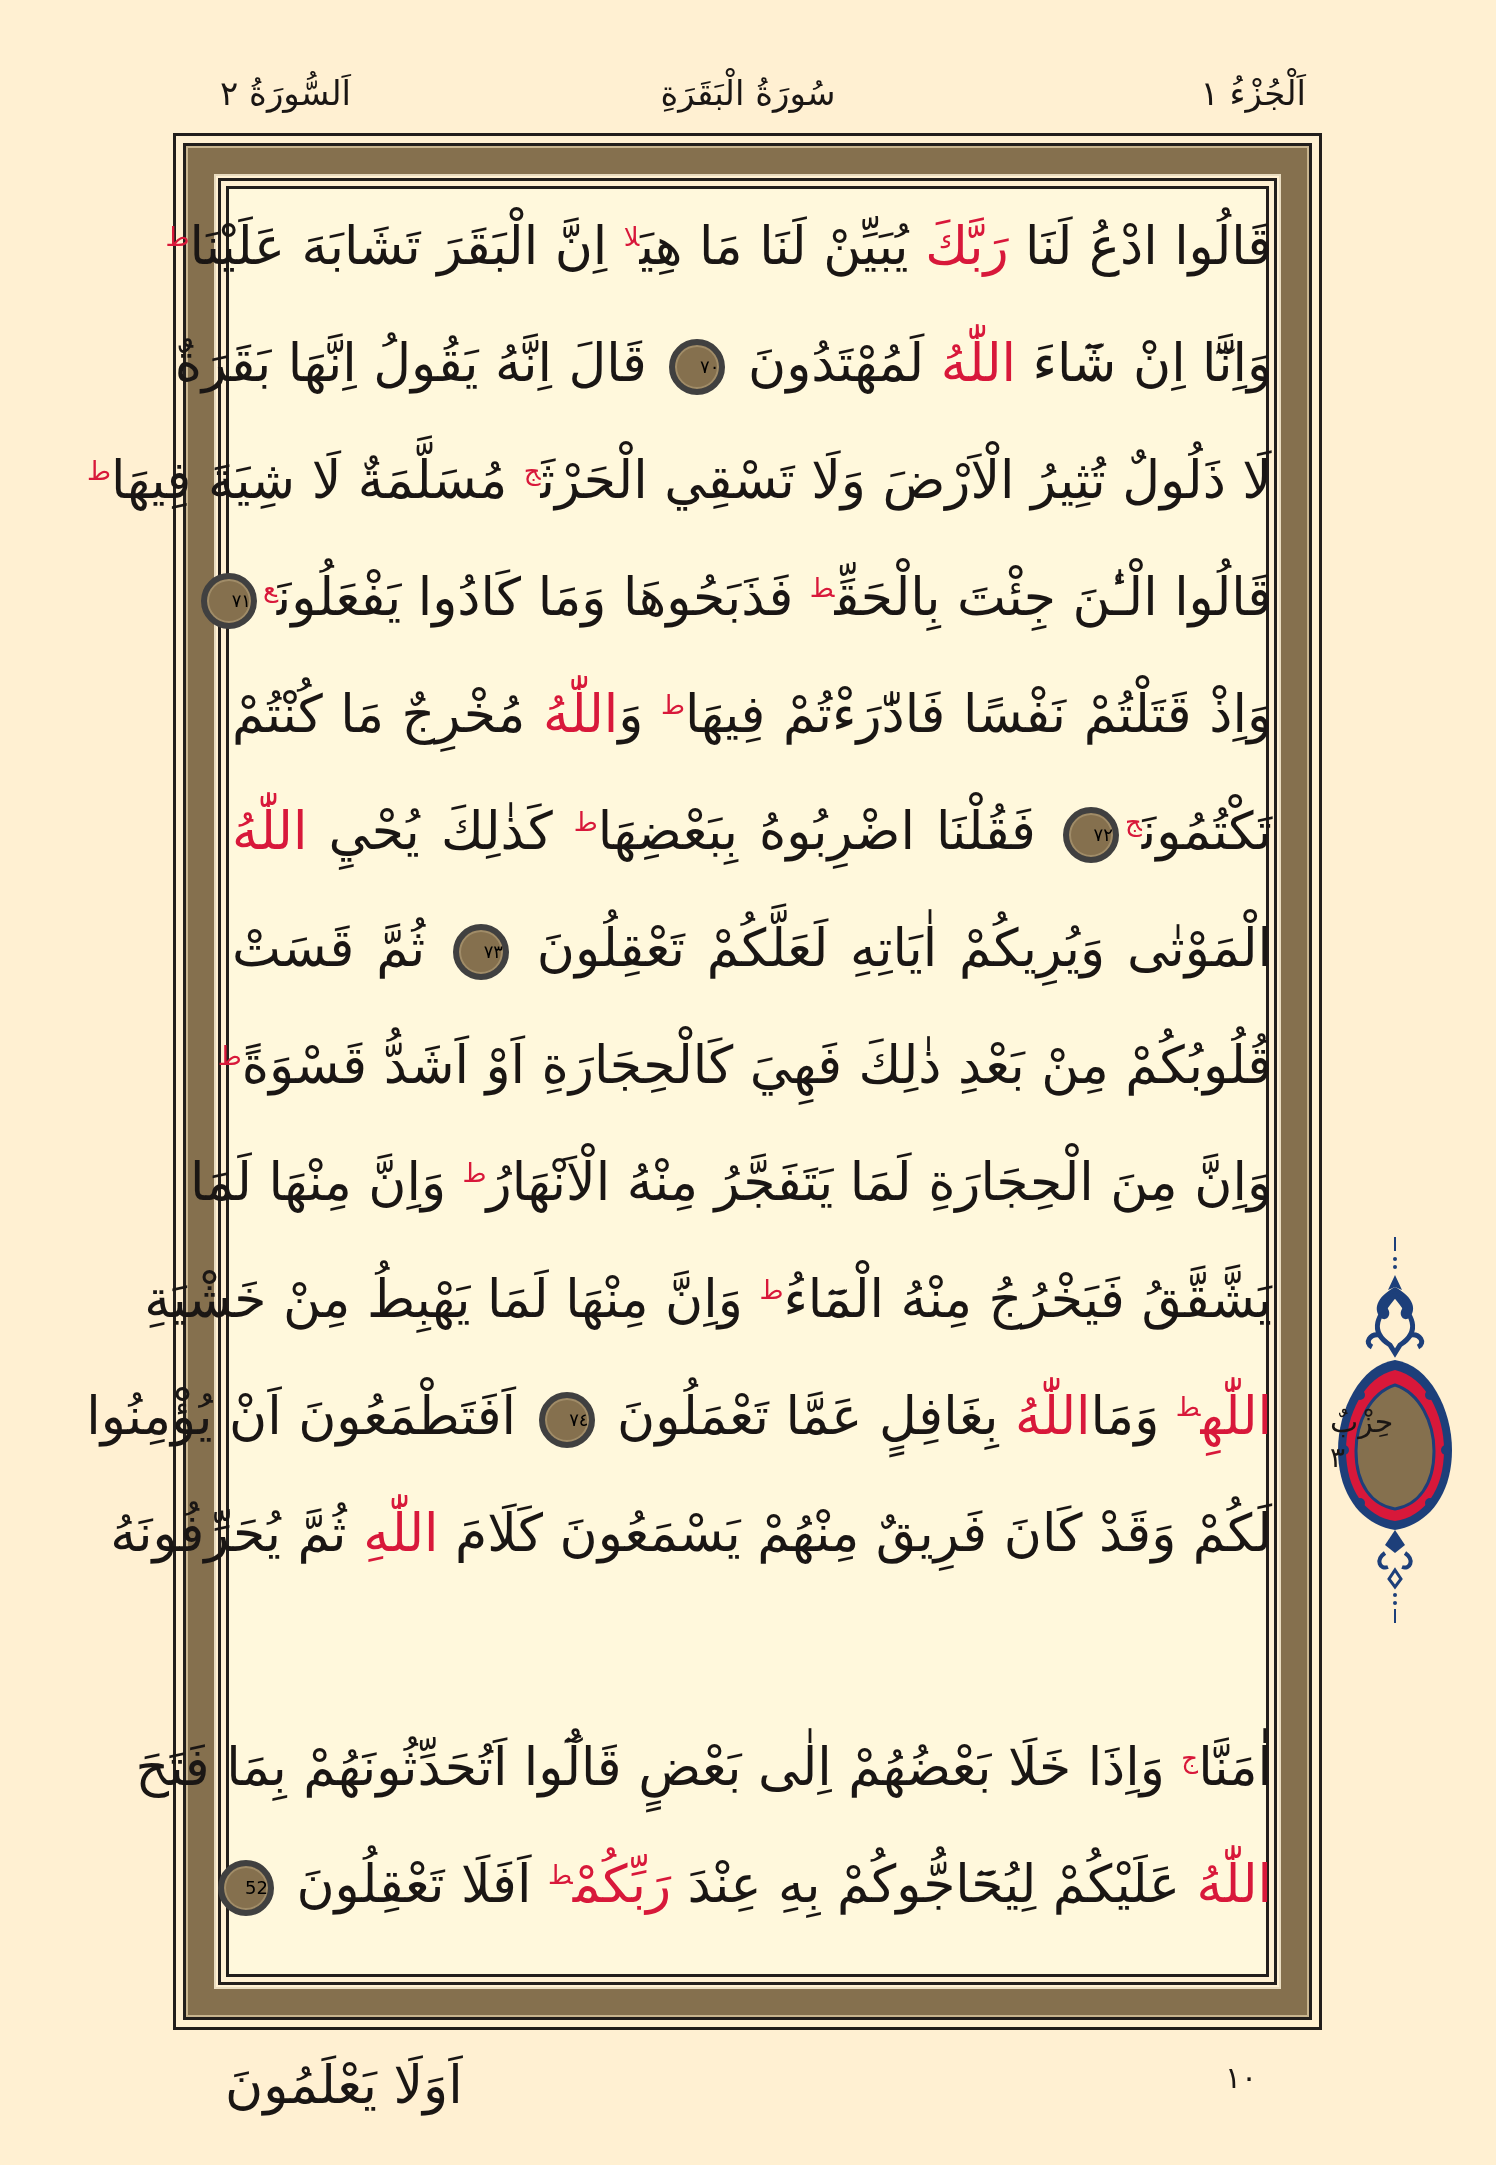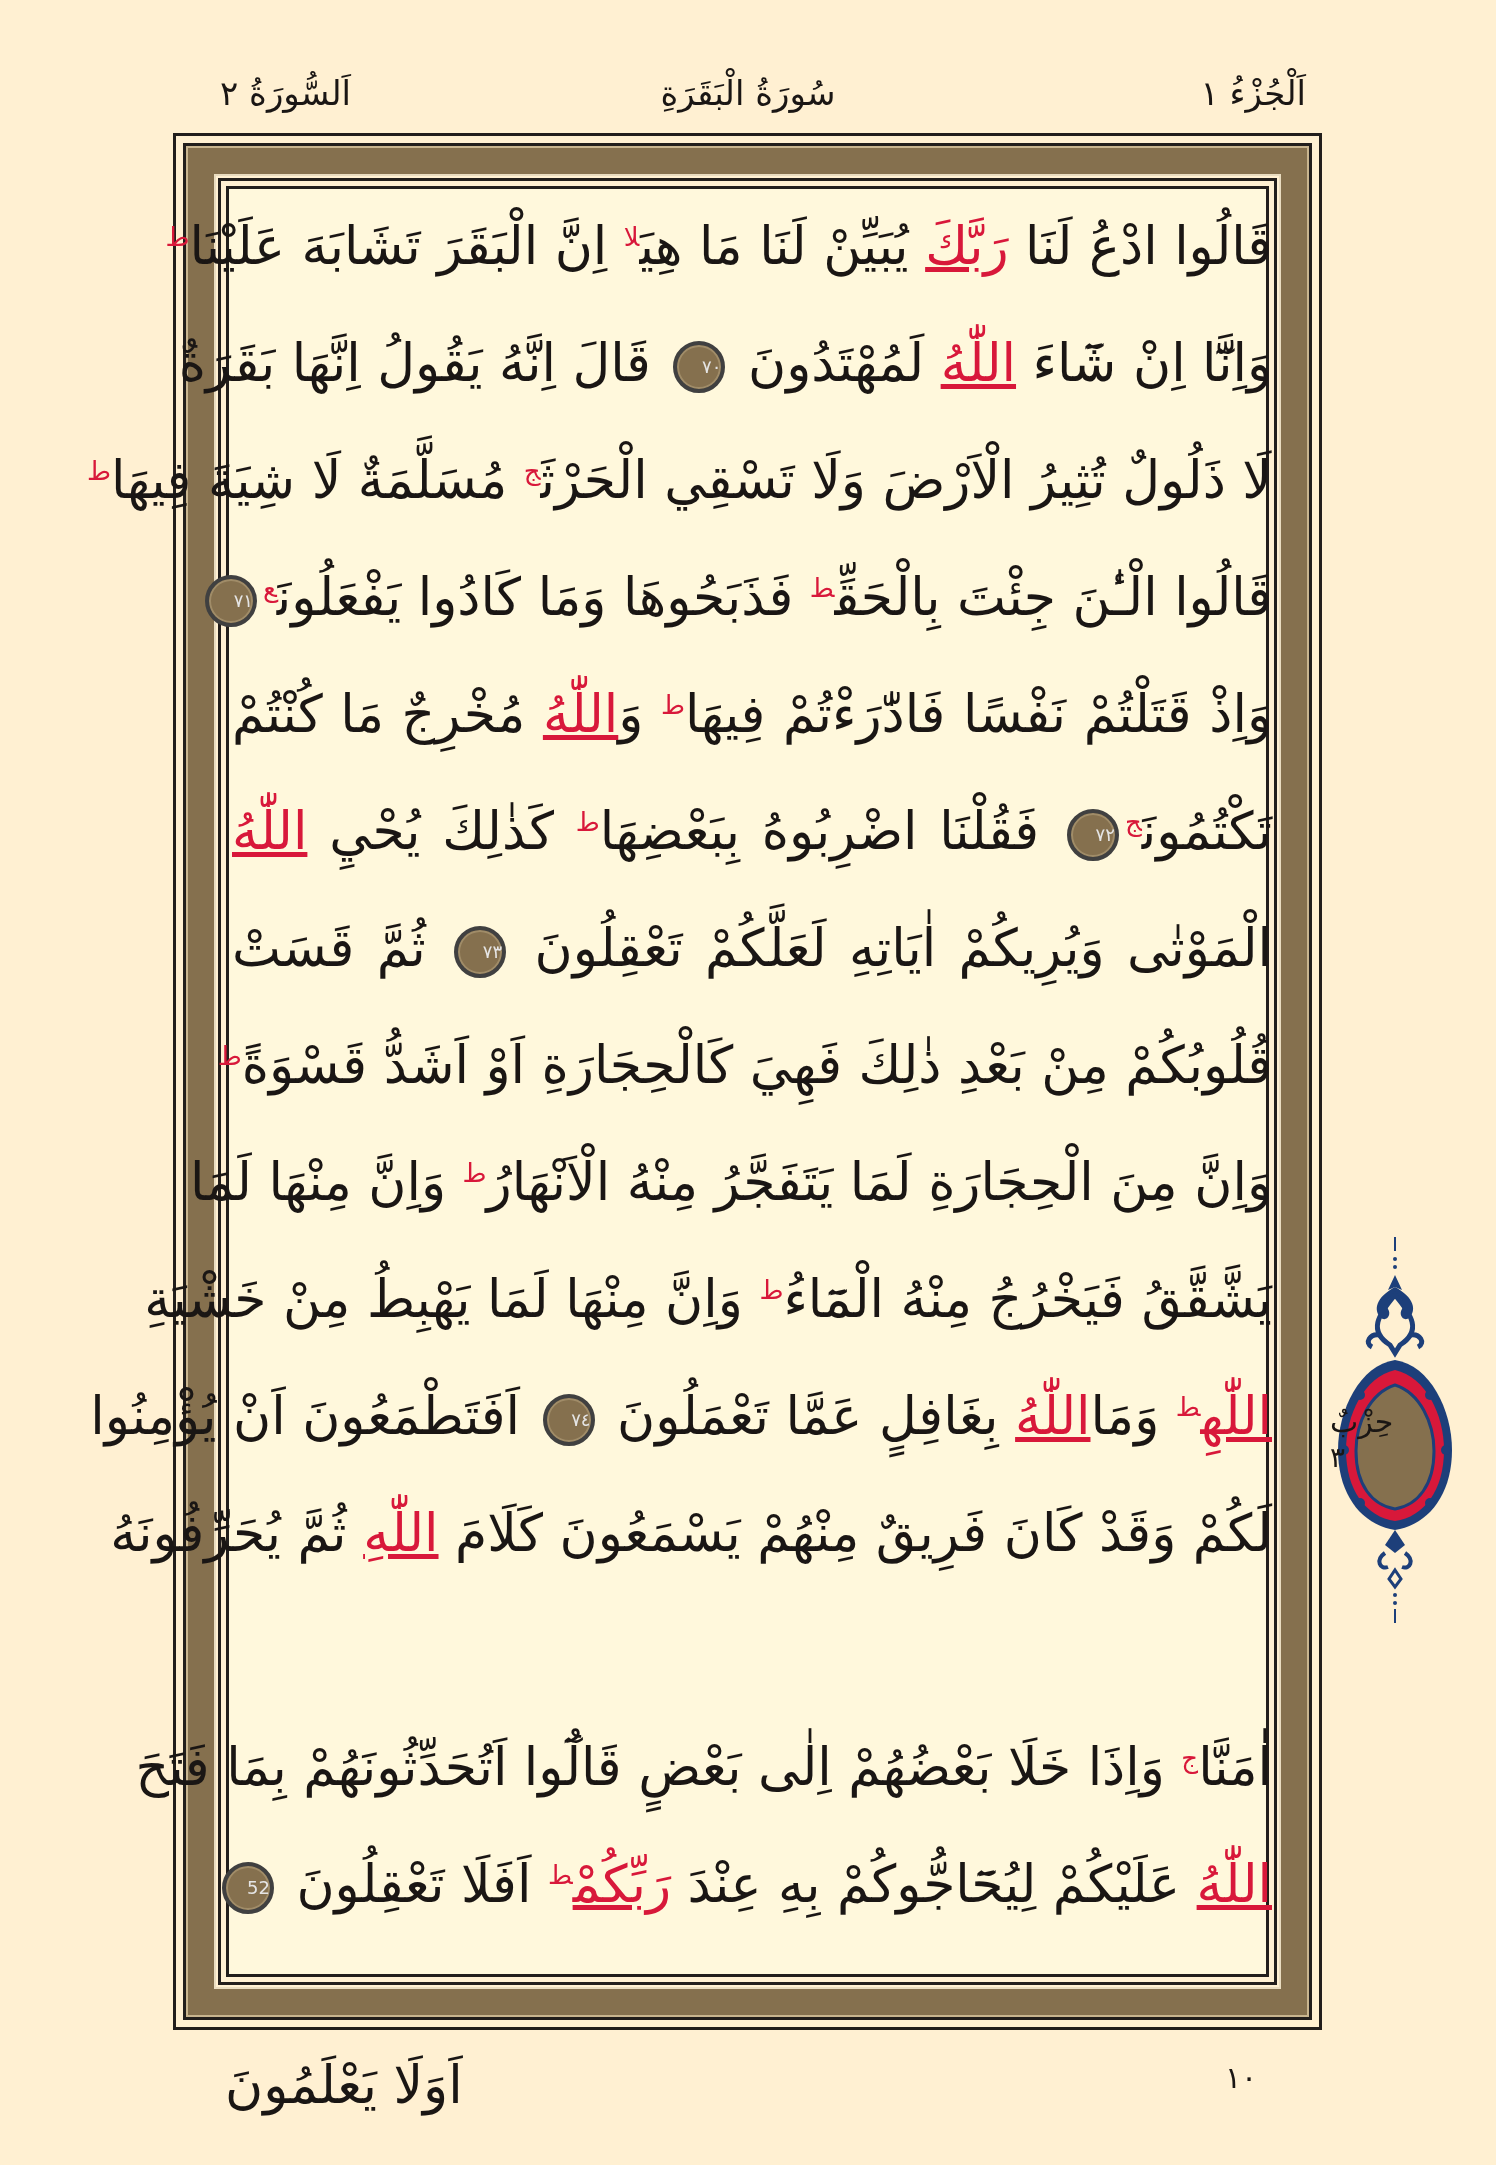--- a/index.html
+++ b/index.html
@@ -62,32 +62,32 @@
     position:absolute; left:0; right:0;
     height:112px;
     direction:rtl;
     text-align:justify;
     text-align-last:justify;
     font-size:52px;
     line-height:112px;
     white-space:nowrap;
     font-family:"DejaVu Sans", sans-serif;
   }
-  .red { color:#d8183a;text-decoration:underline; }
+  .red { color:#d8183a; }
   .stop {
     color:#d8183a; font-size:26px; vertical-align:super;
     line-height:0;
   }
   .ayah {
     display:inline-block;
     width:44px; height:44px; border-radius:50%;
     background:#85704e;
-    border:4px solid #404040;
+    border:6px solid #404040;
     box-shadow:0 0 0 2px #a08c68 inset;
-    color:#e5e5e5;
+    color:#000000;
     font-size:18px; line-height:44px; text-align:center;
     vertical-align:middle;
     direction:rtl;
     margin:0 6px;
   }
 
   .footer-next {
     position:absolute; left:225px; top:2055px;
     font-size:52px; direction:rtl;
     font-family:"DejaVu Sans", sans-serif;

